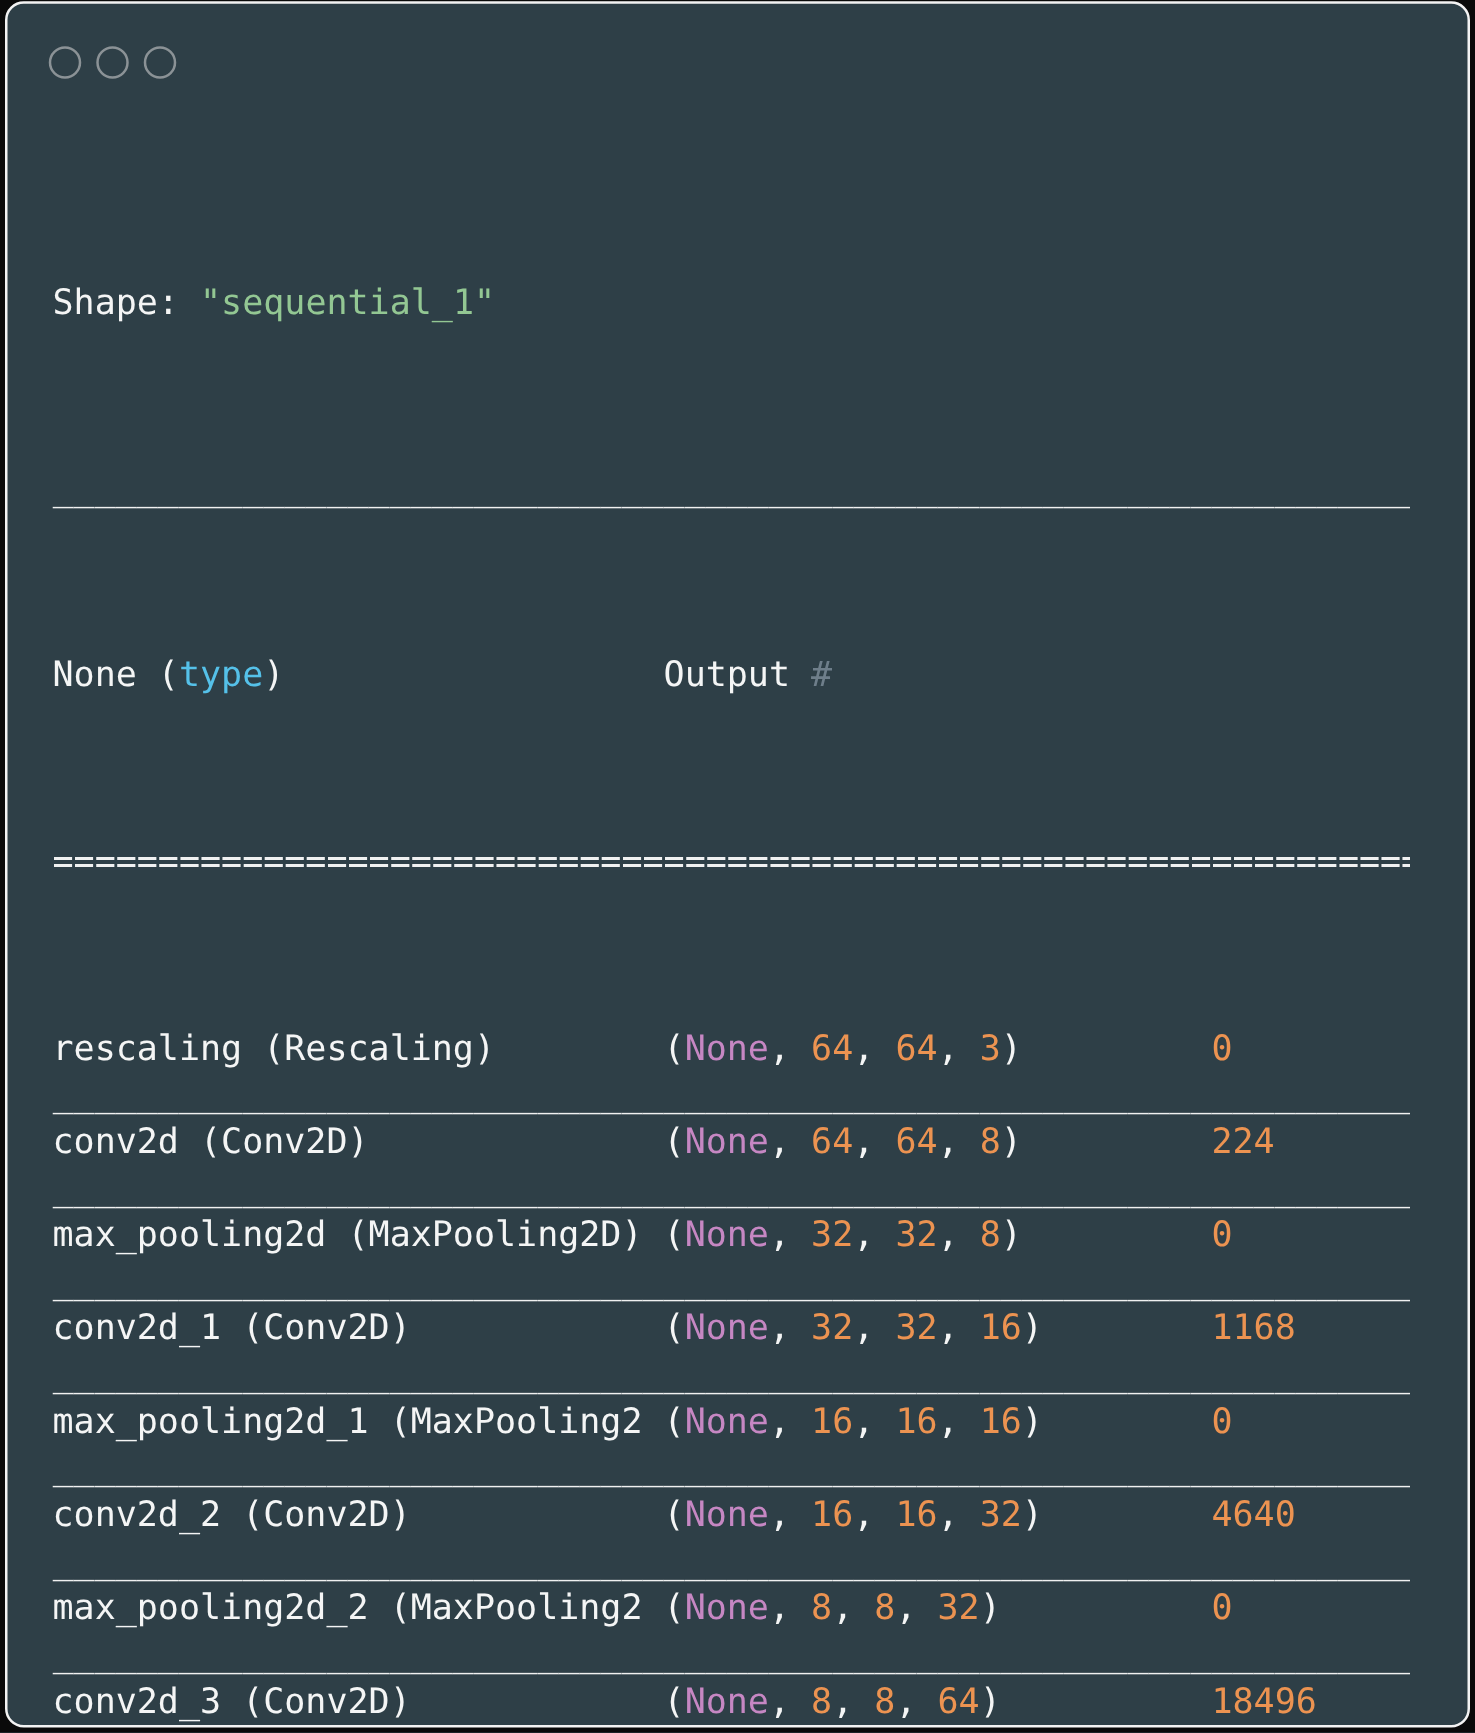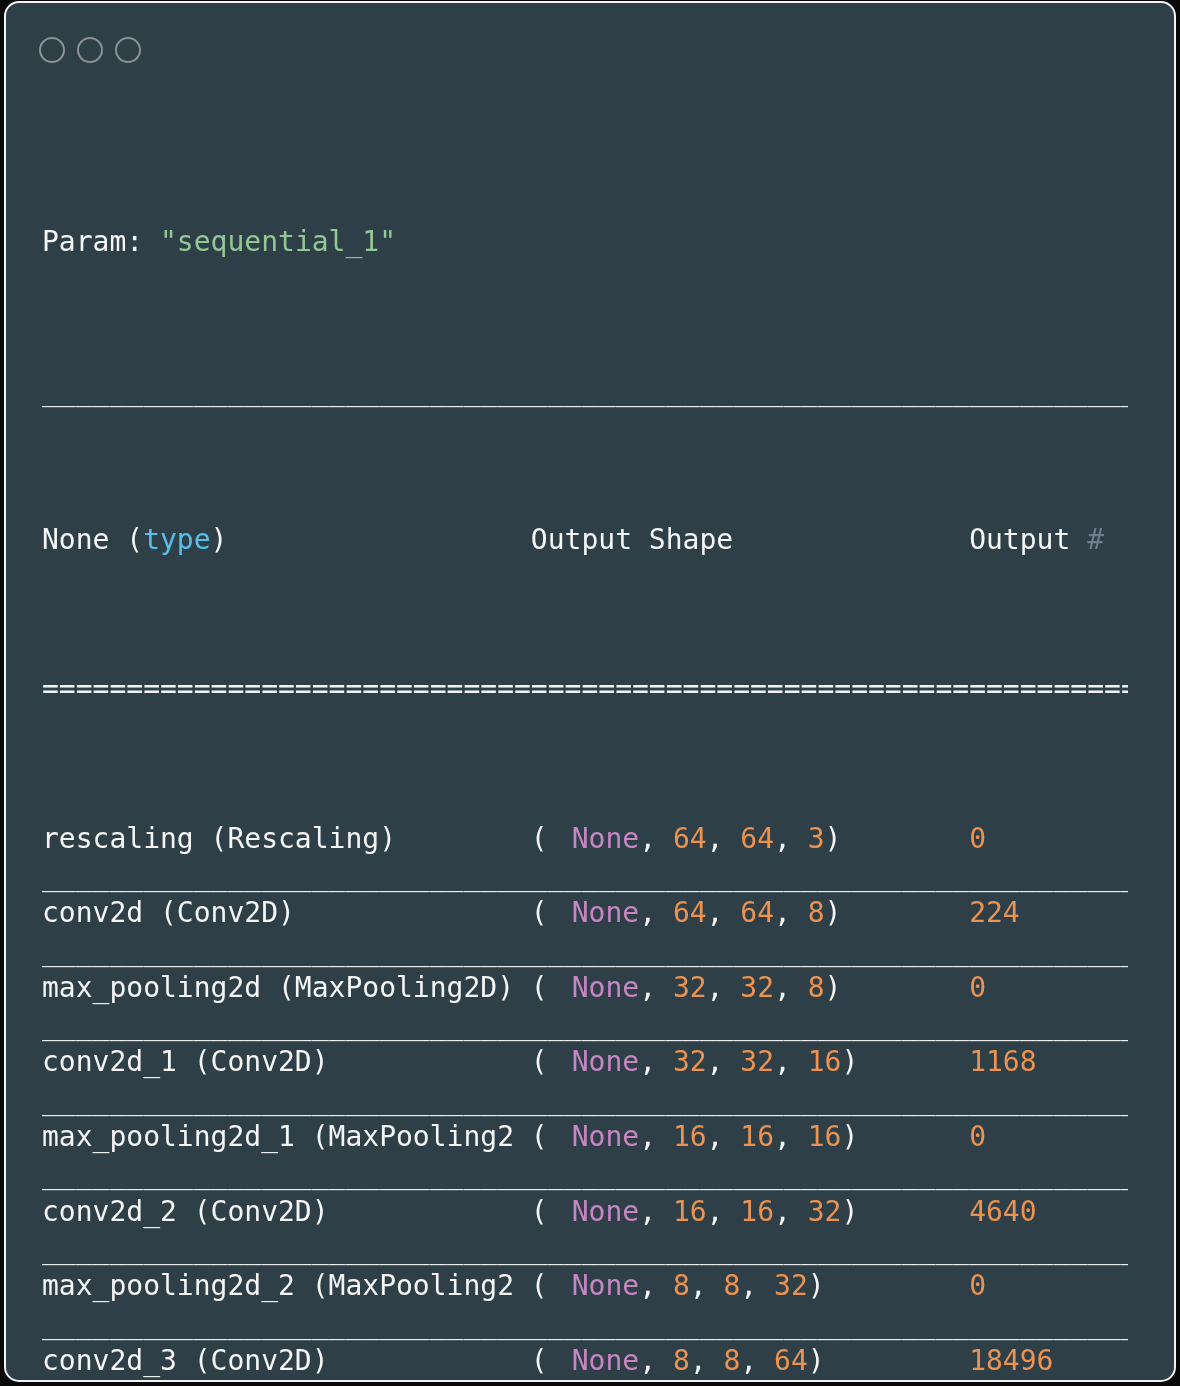--- a/index.html
+++ b/index.html
@@ -33,44 +33,43 @@
   }
   .line{height:37.3px;}
   .row{
     display:grid;
     grid-template-columns:29ch 26ch auto;
     height:37.3px;
   }
   .sep,.eq{height:37.3px;color:var(--separator,#f0f1f1);overflow:hidden;}
   .green{color:var(--green,#93c793);}
   .cyan{color:var(--cyan,#55c1e9);margin-top:21px;}
-  .purple{color:var(--purple,#c687c3);margin-left:24px;}
+  .purple{color:var(--purple,#c687c3);}
   .orange{color:var(--orange,#ec9351);}
   .gray{color:var(--muted_gray,#6e7e8a);}
 </style>
 </head>
 <body>
 
 <div class="window">
 
   <div class="titlebar">
     <div class="light"></div>
     <div class="light"></div>
     <div class="light"></div>
   </div>
 
   <div class="term">
 
-    <div class="line"><span>Param: </span><span class="green">"sequential_1"</span></div>
+    <div class="line"><span>Shape: </span><span class="green">"sequential_1"</span></div>
 
     <div class="sep">_________________________________________________________________</div>
 
     <div class="row">
       <span><span>None (</span><span class="cyan">type</span><span>)</span></span>
-      <span>Output Shape</span>
       <span><span>Output </span><span class="gray">#</span></span>
     </div>
 
     <div class="eq">=================================================================</div>
 
     <div id="rows"><div class="row"><span>rescaling (Rescaling)</span><span>(<span class="purple">None</span>, <span class="orange">64</span>, <span class="orange">64</span>, <span class="orange">3</span>)</span><span class="orange">0</span></div><div class="sep">_________________________________________________________________</div><div class="row"><span>conv2d (Conv2D)</span><span>(<span class="purple">None</span>, <span class="orange">64</span>, <span class="orange">64</span>, <span class="orange">8</span>)</span><span class="orange">224</span></div><div class="sep">_________________________________________________________________</div><div class="row"><span>max_pooling2d (MaxPooling2D)</span><span>(<span class="purple">None</span>, <span class="orange">32</span>, <span class="orange">32</span>, <span class="orange">8</span>)</span><span class="orange">0</span></div><div class="sep">_________________________________________________________________</div><div class="row"><span>conv2d_1 (Conv2D)</span><span>(<span class="purple">None</span>, <span class="orange">32</span>, <span class="orange">32</span>, <span class="orange">16</span>)</span><span class="orange">1168</span></div><div class="sep">_________________________________________________________________</div><div class="row"><span>max_pooling2d_1 (MaxPooling2</span><span>(<span class="purple">None</span>, <span class="orange">16</span>, <span class="orange">16</span>, <span class="orange">16</span>)</span><span class="orange">0</span></div><div class="sep">_________________________________________________________________</div><div class="row"><span>conv2d_2 (Conv2D)</span><span>(<span class="purple">None</span>, <span class="orange">16</span>, <span class="orange">16</span>, <span class="orange">32</span>)</span><span class="orange">4640</span></div><div class="sep">_________________________________________________________________</div><div class="row"><span>max_pooling2d_2 (MaxPooling2</span><span>(<span class="purple">None</span>, <span class="orange">8</span>, <span class="orange">8</span>, <span class="orange">32</span>)</span><span class="orange">0</span></div><div class="sep">_________________________________________________________________</div><div class="row"><span>conv2d_3 (Conv2D)</span><span>(<span class="purple">None</span>, <span class="orange">8</span>, <span class="orange">8</span>, <span class="orange">64</span>)</span><span class="orange">18496</span></div><div class="sep">_________________________________________________________________</div></div>
 
     
 
     

